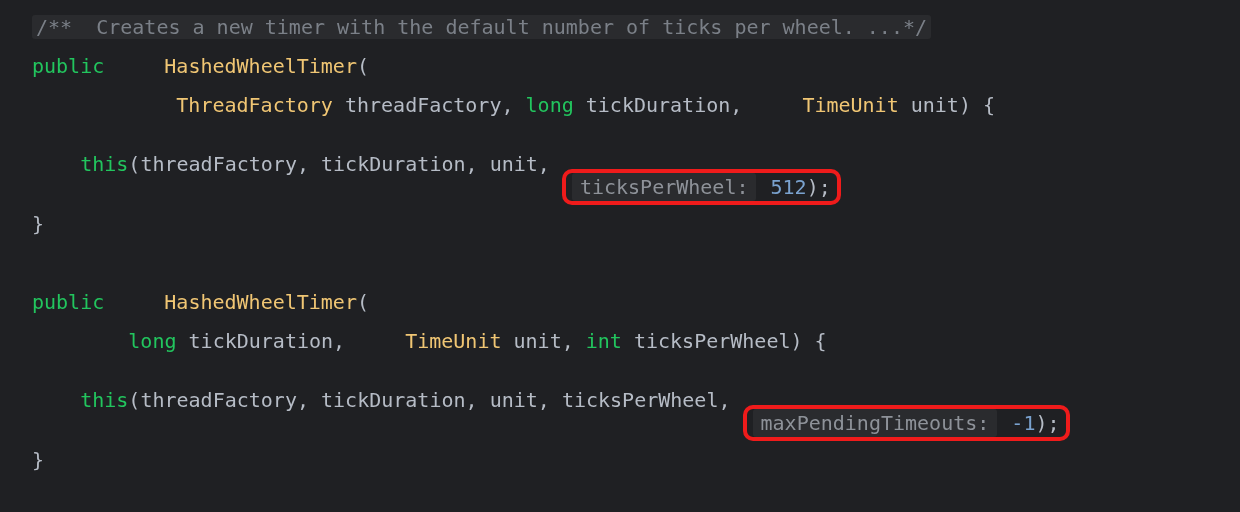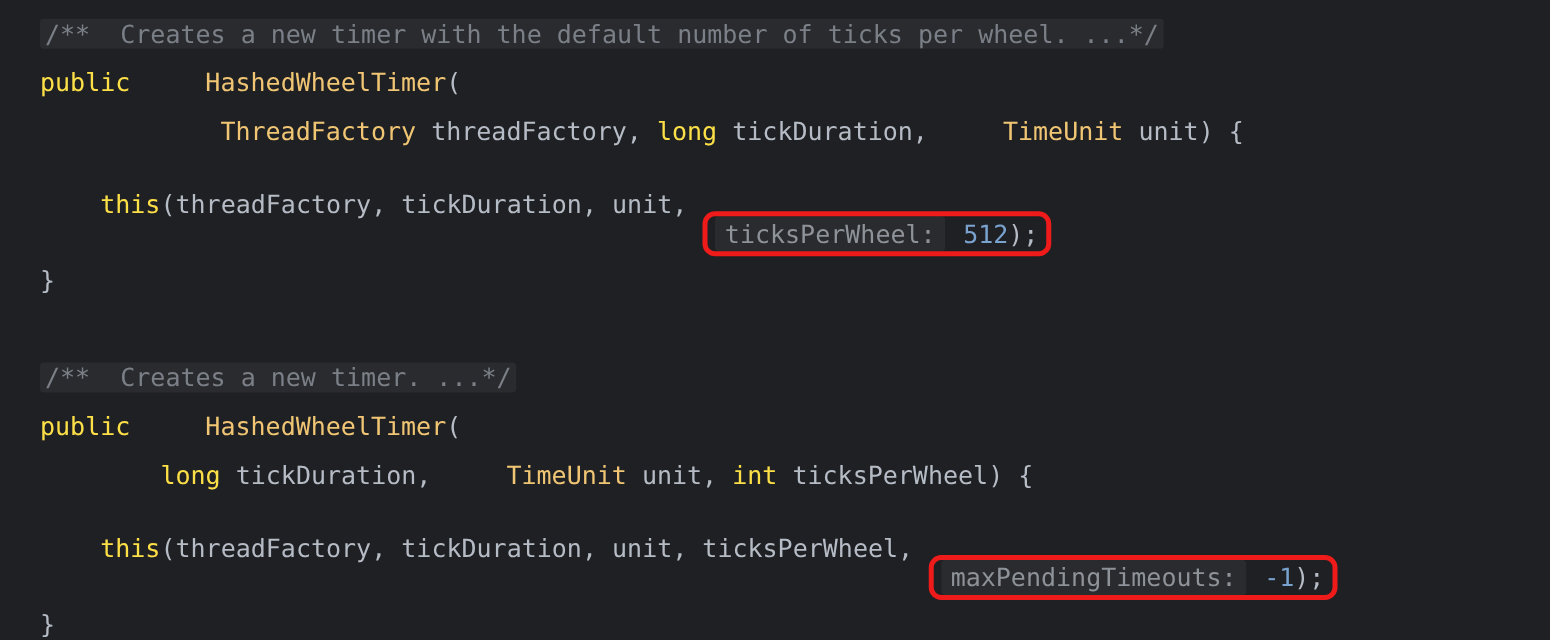--- a/index.html
+++ b/index.html
@@ -13,21 +13,21 @@
     color: #b6bcc6;
     overflow: hidden;
   }
   .editor {
     padding: 8px 32px;
     line-height: 1.95;
   }
   .line {
     white-space: pre;
   }
-  .kw   { color: #fde047; }        
+  .kw   { color: #22c55e; }        
   .cls  { color: #f0c674; margin-left: 48px; }        
   .id   { color: #b6bcc6; }        
   .num  { color: #7aa2cf; }        
   .comment {
     color: #7b8088;
     background: rgba(255,255,255,0.05);
     border-radius: 3px;
     padding: 0 4px;
   }
   .hint {
@@ -59,21 +59,20 @@
   <div class="line"><span class="kw">public</span><span class="id"> </span><span class="cls">HashedWheelTimer</span><span class="id">(</span></div>
 
   <div class="line"><span class="id">        </span><span class="cls">ThreadFactory</span><span class="id"> </span><span class="id">threadFactory</span><span class="id">, </span><span class="kw">long</span><span class="id"> </span><span class="id">tickDuration</span><span class="id">, </span><span class="cls">TimeUnit</span><span class="id"> </span><span class="id">unit</span><span class="id">) {</span></div>
 
   <div class="line"><span class="id">    </span><span class="kw">this</span><span class="id">(</span><span class="id">threadFactory</span><span class="id">, </span><span class="id">tickDuration</span><span class="id">, </span><span class="id">unit</span><span class="id">, </span><span class="hintblock"><span class="hint">ticksPerWheel:</span><span class="id"> </span><span class="num">512</span><span class="id">);</span></span></div>
 
   <div class="line"><span class="id">}</span></div>
 
   <div class="line">&nbsp;</div>
 
-  <div class="line"><span class="comment">/**  Creates a new timer. ...*/</span></div>
 
   <div class="line"><span class="kw">public</span><span class="id"> </span><span class="cls">HashedWheelTimer</span><span class="id">(</span></div>
 
 
   <div class="line"><span class="id">        </span><span class="kw">long</span><span class="id"> </span><span class="id">tickDuration</span><span class="id">, </span><span class="cls">TimeUnit</span><span class="id"> </span><span class="id">unit</span><span class="id">, </span><span class="kw">int</span><span class="id"> </span><span class="id">ticksPerWheel</span><span class="id">) {</span></div>
 
   <div class="line"><span class="id">    </span><span class="kw">this</span><span class="id">(</span><span class="id">threadFactory</span><span class="id">, </span><span class="id">tickDuration</span><span class="id">, </span><span class="id">unit</span><span class="id">, </span><span class="id">ticksPerWheel</span><span class="id">, </span><span class="hintblock"><span class="hint">maxPendingTimeouts:</span><span class="id"> </span><span class="num">-1</span><span class="id">);</span></span></div>
 
   <div class="line"><span class="id">}</span></div>
 

